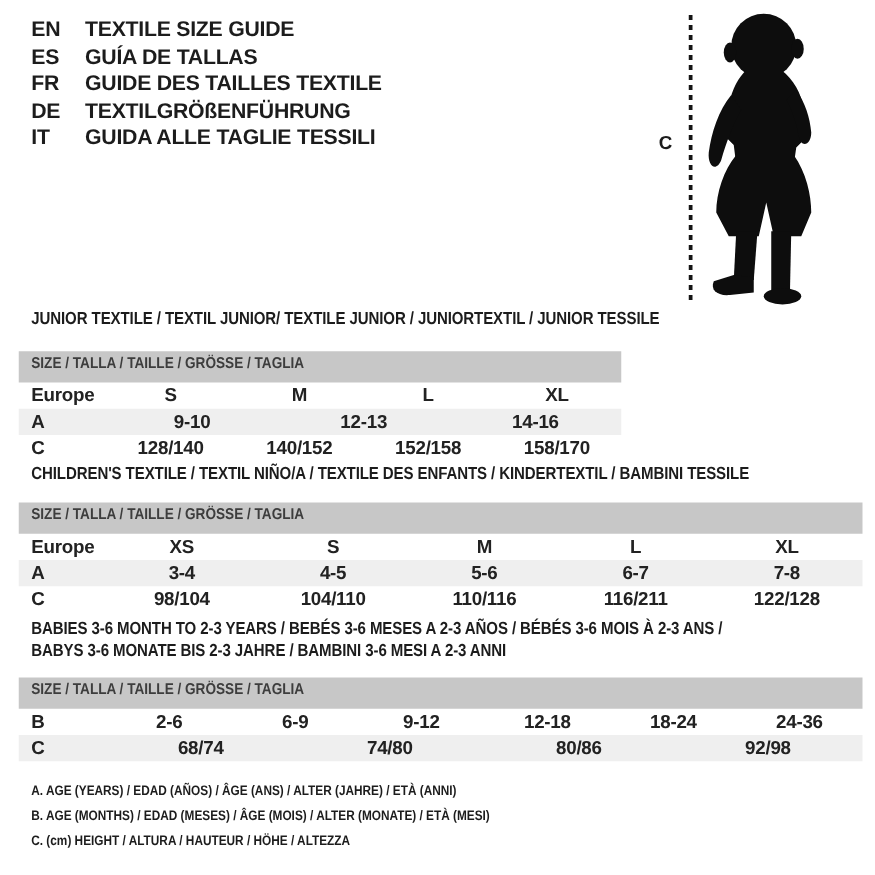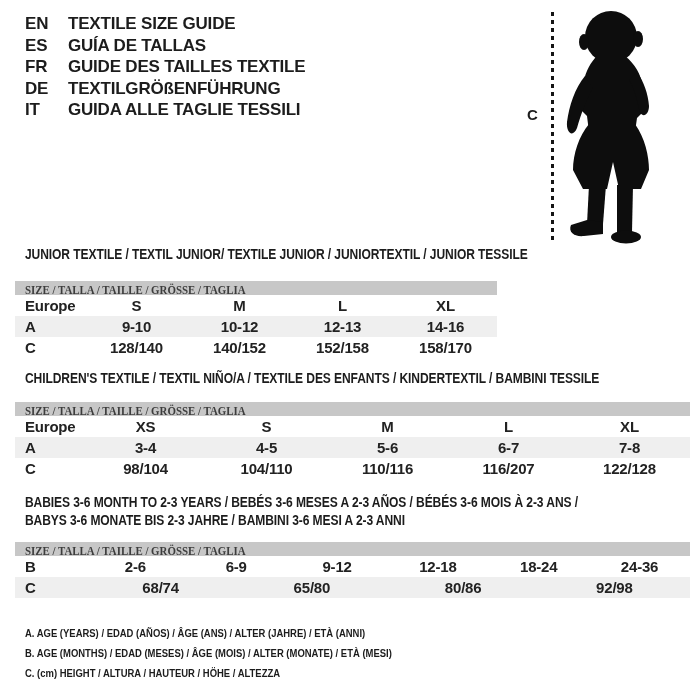--- a/index.html
+++ b/index.html
@@ -40,22 +40,22 @@
   .sec-title{
     margin:0 0 0 10px;font-size:14px;line-height:17.5px;font-weight:700;
     letter-spacing:-0.1px;
   }
   .sec-title .cond, .footnote .cond{transform:scaleX(0.86);}
   .tbl{position:absolute;left:0;right:0;}
   .size-section[data-idx="0"] .tbl{top:35px;}
   .size-section[data-idx="1"] .tbl{top:32px;}
   .size-section[data-idx="2"] .tbl{top:48px;}
   .tbl-header{
-    height:14px;line-height:18px;background:var(--strip);
-    padding-left:10px;font-size:12.5px;font-weight:700;color:#3d3d3d;font-family:Liberation Serif, serif;
+    height:25px;line-height:18px;background:var(--strip);
+    padding-left:10px;font-size:12.5px;font-weight:700;color:#3d3d3d;
   }
   .tbl-row{display:flex;height:21px;line-height:21px;font-size:15px;font-weight:700;letter-spacing:-0.2px;color:#222;}
   .tbl-row.shaded{background:var(--shade);}
   .row-label{flex:0 0 70px;width:70px;padding-left:10px;box-sizing:border-box;text-align:left;}
   .cell{flex:1;text-align:center;}
 
   
   .footnotes{position:absolute;left:25px;top:623px;}
   .footnote{font-size:11px;font-weight:700;line-height:20px;}
 </style>
@@ -129,21 +129,20 @@
       <span class="row-label">Europe</span>
     <span class="cell">S</span>
               <span class="cell">M</span>
               <span class="cell">L</span>
               <span class="cell">XL</span>
             </div>
 
     <div class="tbl-row shaded">
       <span class="row-label">A</span>
     <span class="cell">9-10</span>
-              <span class="cell">10-12</span>
               <span class="cell">12-13</span>
               <span class="cell">14-16</span>
             </div>
 
     <div class="tbl-row">
       <span class="row-label">C</span>
     <span class="cell">128/140</span>
               <span class="cell">140/152</span>
               <span class="cell">152/158</span>
               <span class="cell">158/170</span>
@@ -174,21 +173,21 @@
               <span class="cell">5-6</span>
               <span class="cell">6-7</span>
               <span class="cell">7-8</span>
             </div>
 
     <div class="tbl-row">
       <span class="row-label">C</span>
     <span class="cell">98/104</span>
               <span class="cell">104/110</span>
               <span class="cell">110/116</span>
-              <span class="cell">116/207</span>
+              <span class="cell">116/211</span>
               <span class="cell">122/128</span>
             </div>
   </div>
       </div>
     </section>
 
     <section class="size-section" data-idx="2">
       <h2 class="sec-title"><span class="cond">BABIES 3-6 MONTH TO 2-3 YEARS / BEBÉS 3-6 MESES A 2-3 AÑOS / BÉBÉS 3-6 MOIS À 2-3 ANS /</span></h2>
       <h2 class="sec-title"><span class="cond">BABYS 3-6 MONATE BIS 2-3 JAHRE / BAMBINI 3-6 MESI A 2-3 ANNI</span></h2>
       <div class="tbl">
@@ -200,21 +199,21 @@
               <span class="cell">6-9</span>
               <span class="cell">9-12</span>
               <span class="cell">12-18</span>
               <span class="cell">18-24</span>
               <span class="cell">24-36</span>
             </div>
 
     <div class="tbl-row shaded">
       <span class="row-label">C</span>
               <span class="cell">68/74</span>
-              <span class="cell">65/80</span>
+              <span class="cell">74/80</span>
               <span class="cell">80/86</span>
               <span class="cell">92/98</span>
             </div>
   </div>
       </div>
     </section>
   </div>
 
   <div class="footnotes" id="footnotes">
     <div class="footnote"><span class="cond">A. AGE (YEARS) / EDAD (AÑOS) / ÂGE (ANS) / ALTER (JAHRE) / ETÀ (ANNI)</span></div>

